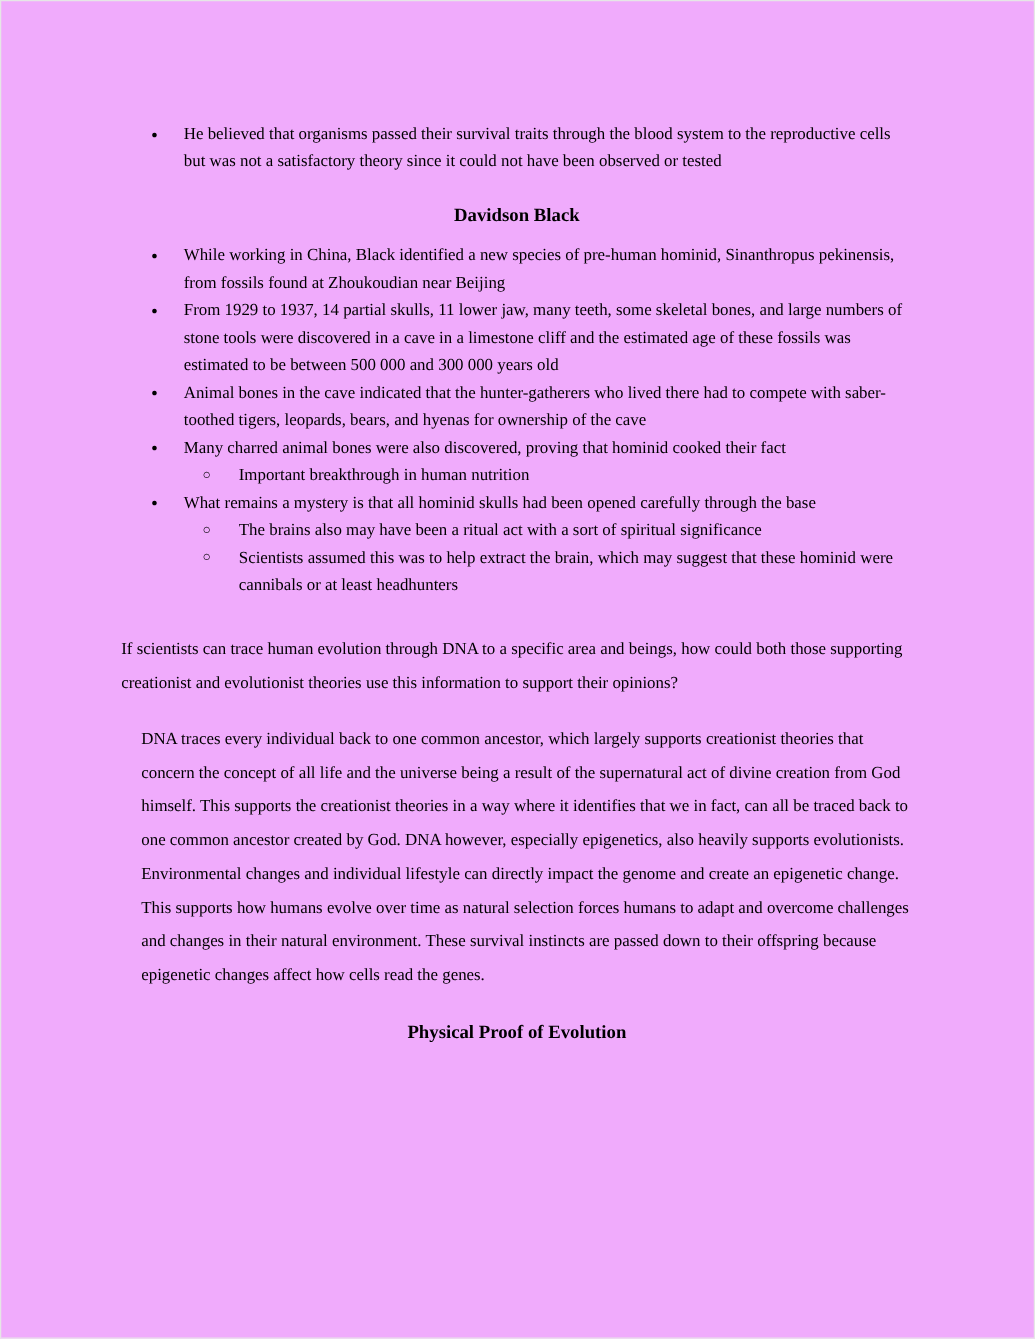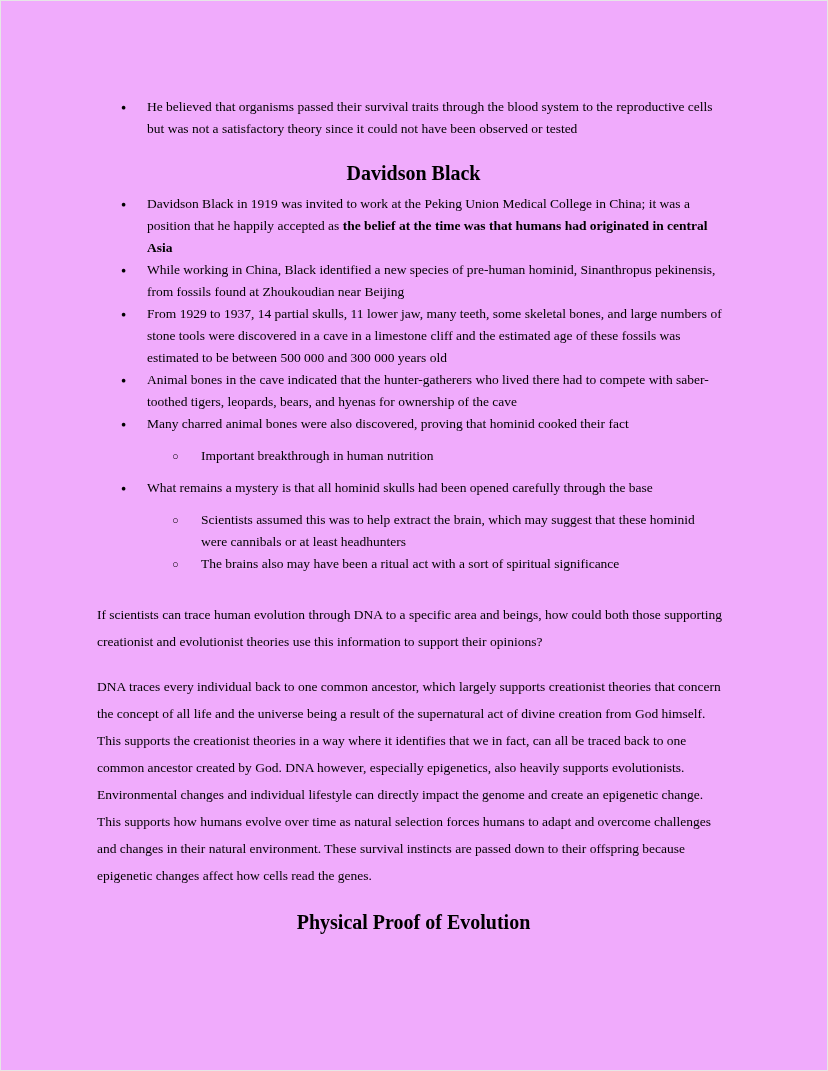--- a/index.html
+++ b/index.html
@@ -32,73 +32,70 @@
   .bullets > li::before {
     content: "\25CF"; 
     position: absolute;
     left: 24px;
     top: 0;
     font-size: 8.5px;
     line-height: 22px;
   }
   .sub {
     list-style: none;
-    margin: 10px;
+    margin: 0;
     padding: 0;
   }
   .sub > li {
     position: relative;
     padding-left: 44px;
     line-height: 22px;
   }
   .sub > li::before {
     content: "\25CB"; 
     position: absolute;
     left: 15px;
     top: 0;
     font-size: 11px;
     line-height: 22px;
   }
   .heading {
-    font-size: 20px;
+    font-size: 15px;
     font-weight: bold;
     text-align: center;
     line-height: 22px;
     margin: 22px 0 9px 0;
   }
   .heading.last {
   }
   .question {
     font-weight: normal;
     line-height: 27px;
     margin: 26px 0 0 0;
   }
   .answer {
     line-height: 27px;
-    margin: 18px 0 0 0;
+    margin: 18px 0 0 16px;
   }
   b { font-weight: bold; }
 </style>
 </head>
 <body>
 
 <div class="page">
 
   <ul class="bullets">
     <li>
       <span>He believed that organisms passed their survival traits through the blood system to the reproductive cells but was not a satisfactory theory since it could not have been observed or tested</span>
     </li>
   </ul>
 
   <h2 class="heading">Davidson Black</h2>
 
   <ul class="bullets">
-    <li>
-      <span>Davidson Black in 1919 was invited to work at the Peking Union Medical College in China; it was a position that he happily accepted as </span><b>the belief at the time was that humans had originated in central Asia</b>
-    </li>
     <li>
       <span>While working in China, Black identified a new species of pre-human hominid, Sinanthropus pekinensis, from fossils found at Zhoukoudian near Beijing</span>
     </li>
     <li>
       <span>From 1929 to 1937, 14 partial skulls, 11 lower jaw, many teeth, some skeletal bones, and large numbers of stone tools were discovered in a cave in a limestone cliff and the estimated age of these fossils was estimated to be between 500 000 and 300 000 years old</span>
     </li>
     <li>
       <span>Animal bones in the cave indicated that the hunter-gatherers who lived there had to compete with saber-toothed tigers, leopards, bears, and hyenas for ownership of the cave</span>
     </li>
     <li>
@@ -106,24 +103,24 @@
       <ul class="sub">
         <li>
           <span>Important breakthrough in human nutrition</span>
         </li>
       </ul>
     </li>
     <li>
       <span>What remains a mystery is that all hominid skulls had been opened carefully through the base</span>
       <ul class="sub">
         <li>
-          <span>Scientists assumed this was to help extract the brain, which may suggest that these hominid were cannibals or at least headhunters</span>
+          <span>The brains also may have been a ritual act with a sort of spiritual significance</span>
         </li>
         <li>
-          <span>The brains also may have been a ritual act with a sort of spiritual significance</span>
+          <span>Scientists assumed this was to help extract the brain, which may suggest that these hominid were cannibals or at least headhunters</span>
         </li>
       </ul>
     </li>
   </ul>
 
   <p class="question">If scientists can trace human evolution through DNA to a specific area and beings, how could both those supporting creationist and evolutionist theories use this information to support their opinions?</p>
 
   <p class="answer">DNA traces every individual back to one common ancestor, which largely supports creationist theories that concern the concept of all life and the universe being a result of the supernatural act of divine creation from God himself. This supports the creationist theories in a way where it identifies that we in fact, can all be traced back to one common ancestor created by God. DNA however, especially epigenetics, also heavily supports evolutionists. Environmental changes and individual lifestyle can directly impact the genome and create an epigenetic change. This supports how humans evolve over time as natural selection forces humans to adapt and overcome challenges and changes in their natural environment. These survival instincts are passed down to their offspring because epigenetic changes affect how cells read the genes.</p>
 
   <h2 class="heading last">Physical Proof of Evolution</h2>

